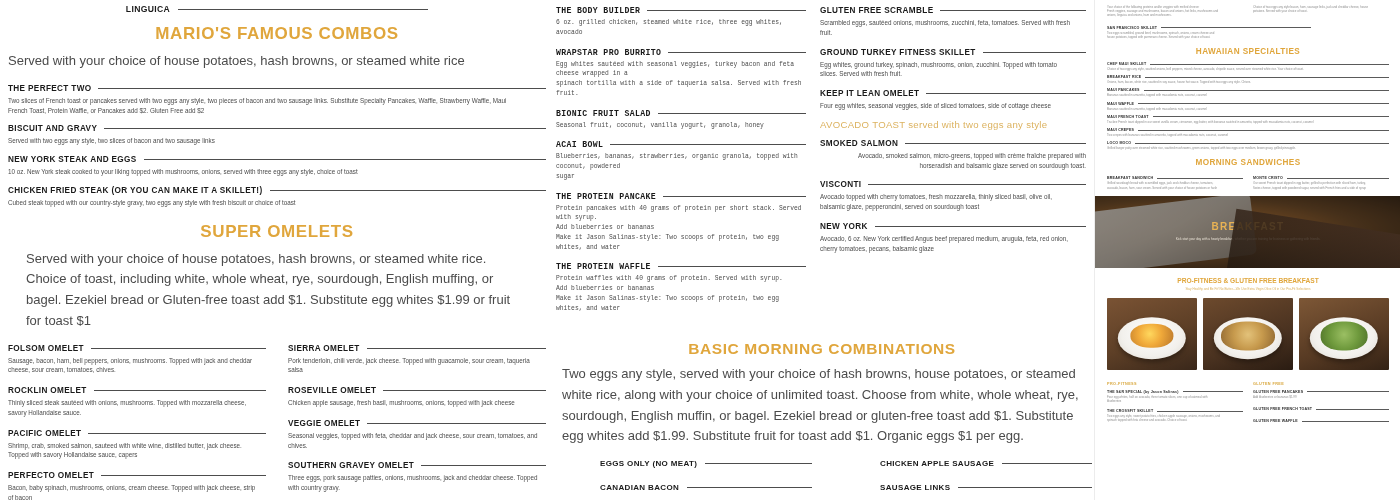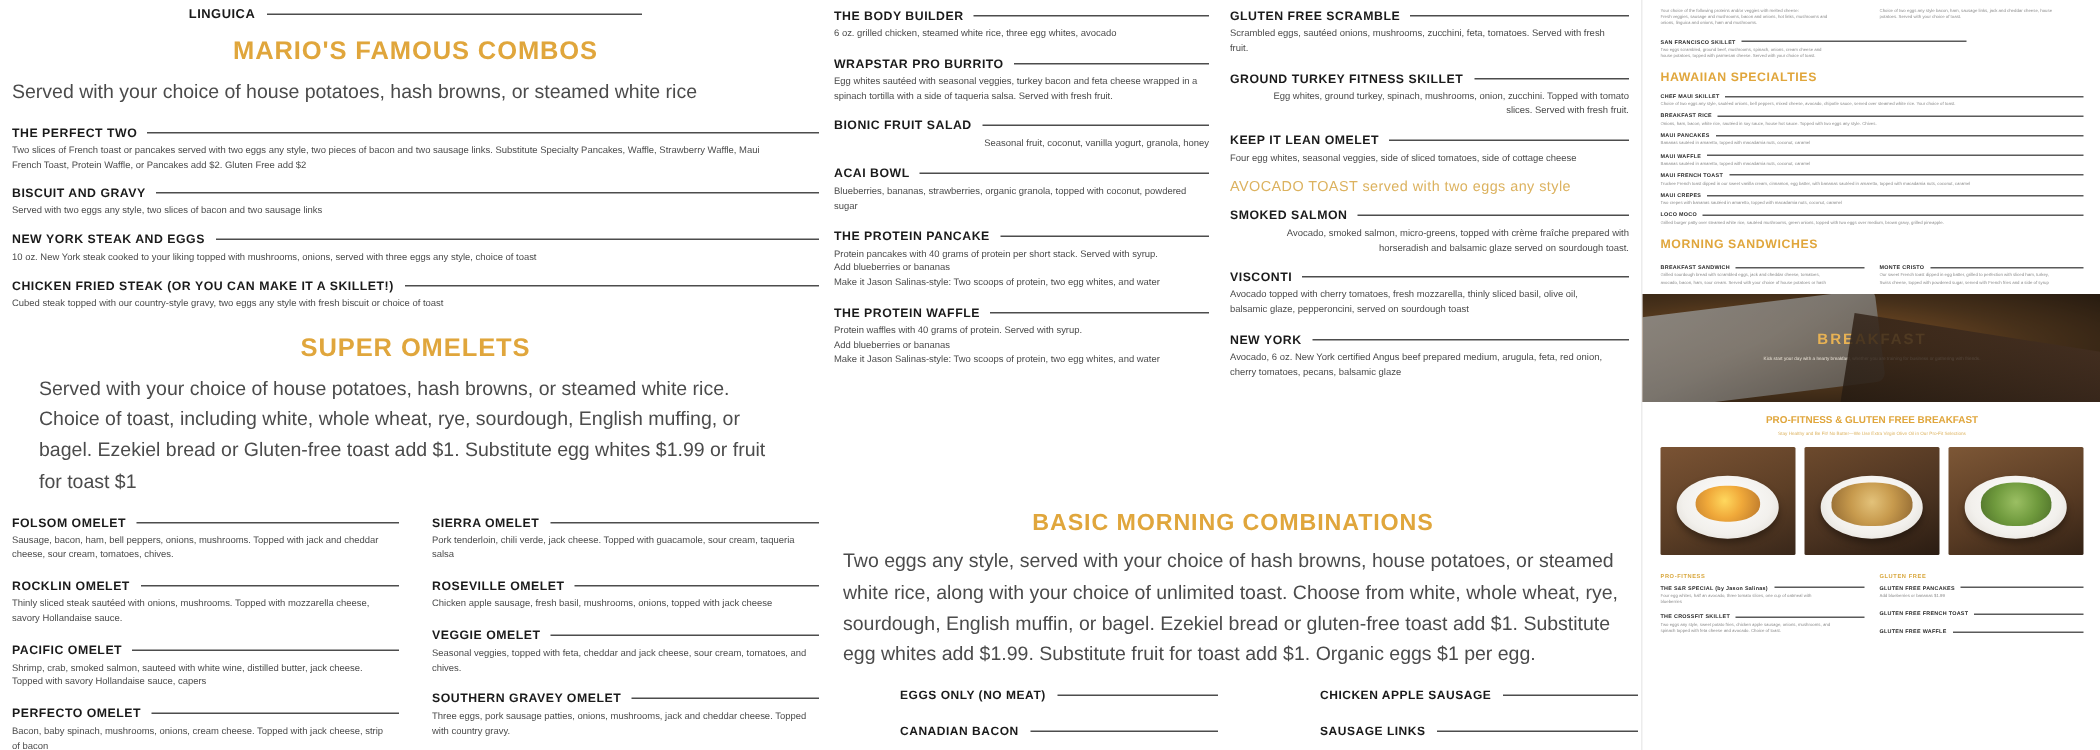--- a/index.html
+++ b/index.html
@@ -54,21 +54,21 @@
 
   
   #preview{
     position:absolute;left:1094px;top:0;width:306px;height:500px;
     background:#fff;overflow:hidden;border-left:1px solid #ececec;
   }
   .pv-line{font-size:2.9px;line-height:1.45;color:#8d8d8d;white-space:nowrap;overflow:hidden;}
   .pv-head{display:flex;align-items:center;gap:4px;margin:3px 0 1px 0;}
   .pv-name{font-size:3.6px;font-weight:bold;color:#2b2b2b;white-space:nowrap;letter-spacing:.2px;}
   .pv-rule{flex:1 1 auto;border-top:.8px solid #5a5a5a;height:0;}
-  .pv-title{color:#e0a63c;font-size:8.2px;font-weight:bold;margin:8px 0 6px;letter-spacing:.4px;}
+  .pv-title{text-align:center;color:#e0a63c;font-size:8.2px;font-weight:bold;margin:8px 0 6px;letter-spacing:.4px;}
   .pv-cols{display:flex;gap:10px;}
   .pv-cols>div{flex:1 1 0;min-width:0;}
   .pv-pad{padding:5px 12px 0 12px;}
 
   
   .pv-hero{
     position:relative;width:100%;height:72px;margin-top:6px;overflow:hidden;
     background:
       radial-gradient(ellipse at 32% 46%, #c98d4a 0%, #a76c32 28%, #6d4a27 55%, #2a1d12 100%),
       linear-gradient(135deg,#3a2a1c 0%,#1d150e 100%);
@@ -229,37 +229,37 @@
             </div>
           <p class="mi-desc">Three eggs, pork sausage patties, onions, mushrooms, jack and cheddar cheese. Topped</p>
           <p class="mi-desc">with country gravy.</p>
         </div>
       </div>
     </div>
 
     <h2 class="section-title" style="margin-top:13px;">SKILLETS</h2>
   </div>
 
-  <div class="col" id="col-mid" style="padding-top:6px;">
+  <div class="col" id="col-mid" style="padding-top:6px;font-family:Liberation Mono, monospace;">
     <div class="mi" style="margin-bottom:10px;">
       <div class="mi-head">
           <span class="mi-name">THE BODY BUILDER</span>
           <span class="rule"></span>
         </div>
       <p class="mi-desc">6 oz. grilled chicken, steamed white rice, three egg whites, avocado</p>
     </div>
     <div class="mi" style="margin-bottom:10px;">
       <div class="mi-head">
           <span class="mi-name">WRAPSTAR PRO BURRITO</span>
           <span class="rule"></span>
         </div>
       <p class="mi-desc">Egg whites sautéed with seasonal veggies, turkey bacon and feta cheese wrapped in a</p>
       <p class="mi-desc">spinach tortilla with a side of taqueria salsa. Served with fresh fruit.</p>
     </div>
-    <div class="mi" style="margin-bottom:10px;text-align:right;">
+    <div class="mi" style="margin-bottom:10px;">
       <div class="mi-head">
           <span class="mi-name">BIONIC FRUIT SALAD</span>
           <span class="rule"></span>
         </div>
       <p class="mi-desc">Seasonal fruit, coconut, vanilla yogurt, granola, honey</p>
     </div>
     <div class="mi" style="margin-bottom:10px;">
       <div class="mi-head">
           <span class="mi-name">ACAI BOWL</span>
           <span class="rule"></span>
@@ -289,21 +289,21 @@
 
   <div class="col" id="col-right" style="padding-top:6px;">
     <div class="mi" style="margin-bottom:10px;">
       <div class="mi-head">
           <span class="mi-name">GLUTEN FREE SCRAMBLE</span>
           <span class="rule"></span>
         </div>
       <p class="mi-desc">Scrambled eggs, sautéed onions, mushrooms, zucchini, feta, tomatoes. Served with fresh</p>
       <p class="mi-desc">fruit.</p>
     </div>
-    <div class="mi" style="margin-bottom:10px;text-align:right;">
+    <div class="mi" style="margin-bottom:10px;">
       <div class="mi-head">
           <span class="mi-name">GROUND TURKEY FITNESS SKILLET</span>
           <span class="rule"></span>
         </div>
       <p class="mi-desc">Egg whites, ground turkey, spinach, mushrooms, onion, zucchini. Topped with tomato</p>
       <p class="mi-desc">slices. Served with fresh fruit.</p>
     </div>
     <div class="mi" style="margin-bottom:4px;">
       <div class="mi-head">
           <span class="mi-name">KEEP IT LEAN OMELET</span>

